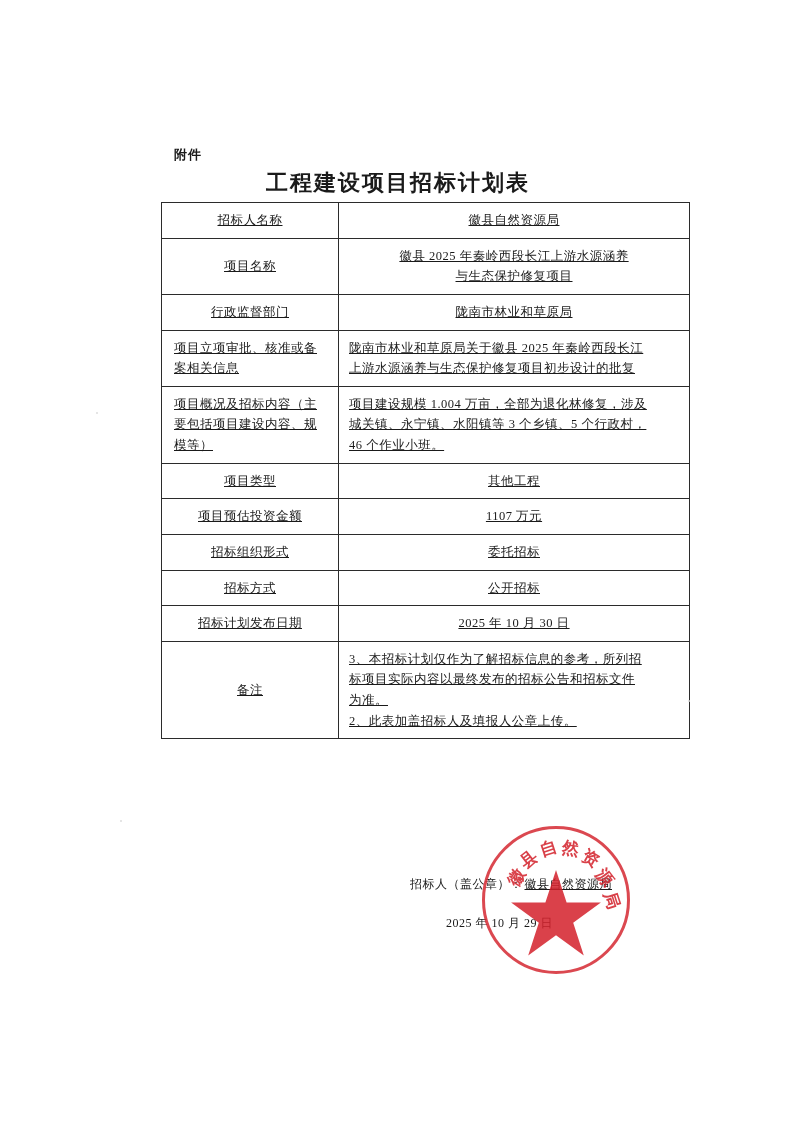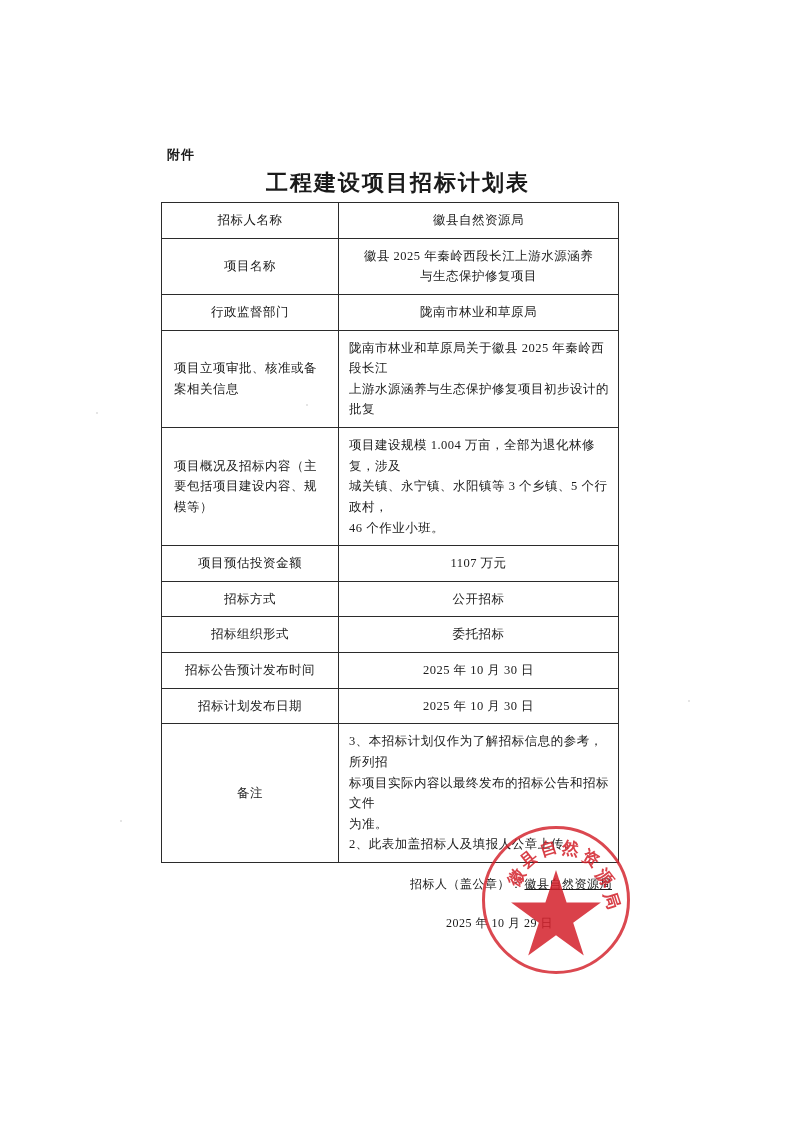--- a/index.html
+++ b/index.html
@@ -17,44 +17,45 @@
   }
   .page {
     position: absolute;
     left: 0;
     top: 0;
     width: 793px;
     height: 1122px;
   }
   .attachment-label {
     position: absolute;
-    left: 167px;
+    left: 174px;
     top: 146px;
     font-size: 13px;
     font-weight: bold;
     letter-spacing: 1px;
   }
   .doc-title {
     position: absolute;
     left: 158px;
     top: 168px;
     width: 480px;
     text-align: center;
     font-size: 22px;
     font-weight: bold;
     letter-spacing: 2px;
     font-family: Liberation Mono, monospace;
   }
   table.main-table {
     position: absolute;
     left: 161px;
     top: 202px;
-    width: 458px;
+    width: 529px;
     border-collapse: collapse;
     table-layout: fixed;
+    text-decoration: underline;
   }
   table.main-table td {
     border: 1px solid #2b2b2b;
     font-size: 12.5px;
     line-height: 1.65;
     padding: 7px 8px;
     vertical-align: middle;
   }
   td.label-cell {
     width: 160px;
@@ -195,48 +196,48 @@
           <span class="value-line">模等）</span>
         </td>
         <td class="value-cell justify">
           <span class="value-line">项目建设规模 1.004 万亩，全部为退化林修复，涉及</span>
           <span class="value-line">城关镇、永宁镇、水阳镇等 3 个乡镇、5 个行政村，</span>
           <span class="value-line">46 个作业小班。</span>
         </td>
       </tr>
       <tr>
         <td class="label-cell">
+          <span class="value-line">项目类型</span>
+        </td>
+        <td class="value-cell">
+          <span class="value-line">其他工程</span>
+        </td>
+      </tr>
+      <tr>
+        <td class="label-cell">
           <span class="value-line">项目预估投资金额</span>
         </td>
         <td class="value-cell">
           <span class="value-line">1107 万元</span>
         </td>
       </tr>
       <tr>
         <td class="label-cell">
+          <span class="value-line">招标组织形式</span>
+        </td>
+        <td class="value-cell">
+          <span class="value-line">委托招标</span>
+        </td>
+      </tr>
+      <tr>
+        <td class="label-cell">
           <span class="value-line">招标方式</span>
         </td>
         <td class="value-cell">
           <span class="value-line">公开招标</span>
-        </td>
-      </tr>
-      <tr>
-        <td class="label-cell">
-          <span class="value-line">招标组织形式</span>
-        </td>
-        <td class="value-cell">
-          <span class="value-line">委托招标</span>
-        </td>
-      </tr>
-      <tr>
-        <td class="label-cell">
-          <span class="value-line">招标公告预计发布时间</span>
-        </td>
-        <td class="value-cell">
-          <span class="value-line">2025 年 10 月 30 日</span>
         </td>
       </tr>
       <tr>
         <td class="label-cell">
           <span class="value-line">招标计划发布日期</span>
         </td>
         <td class="value-cell">
           <span class="value-line">2025 年 10 月 30 日</span>
         </td>
       </tr>

